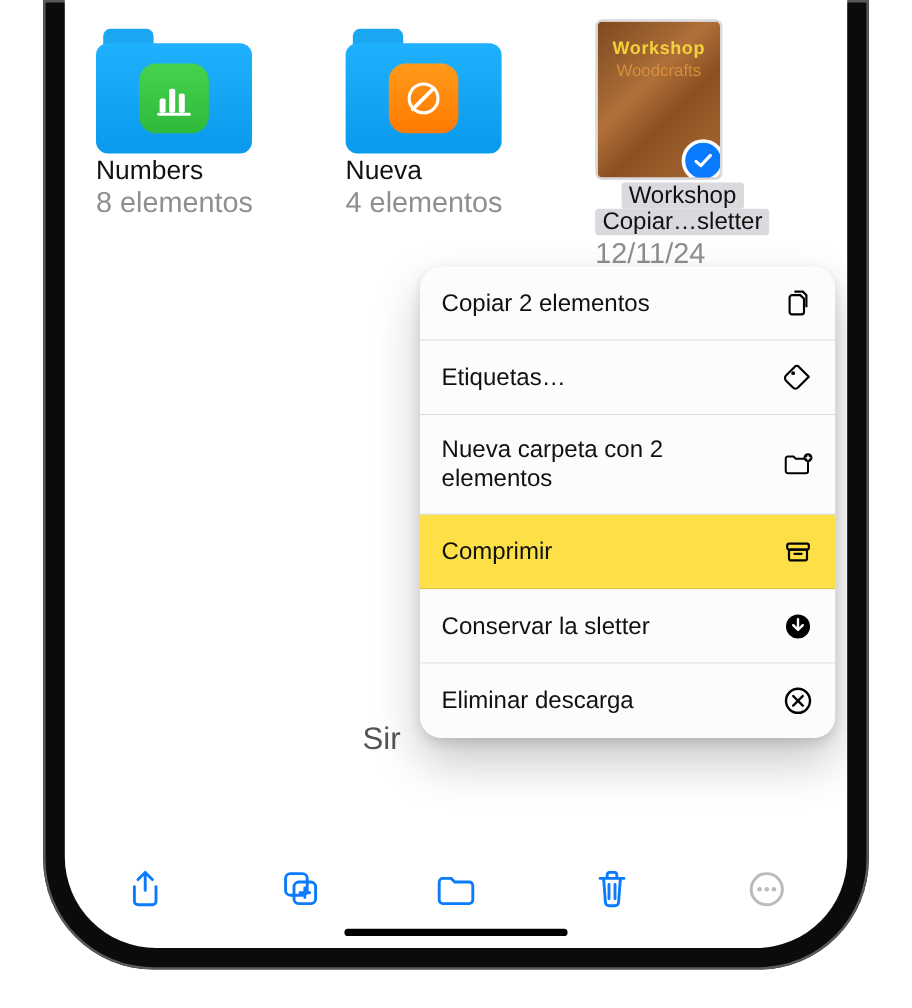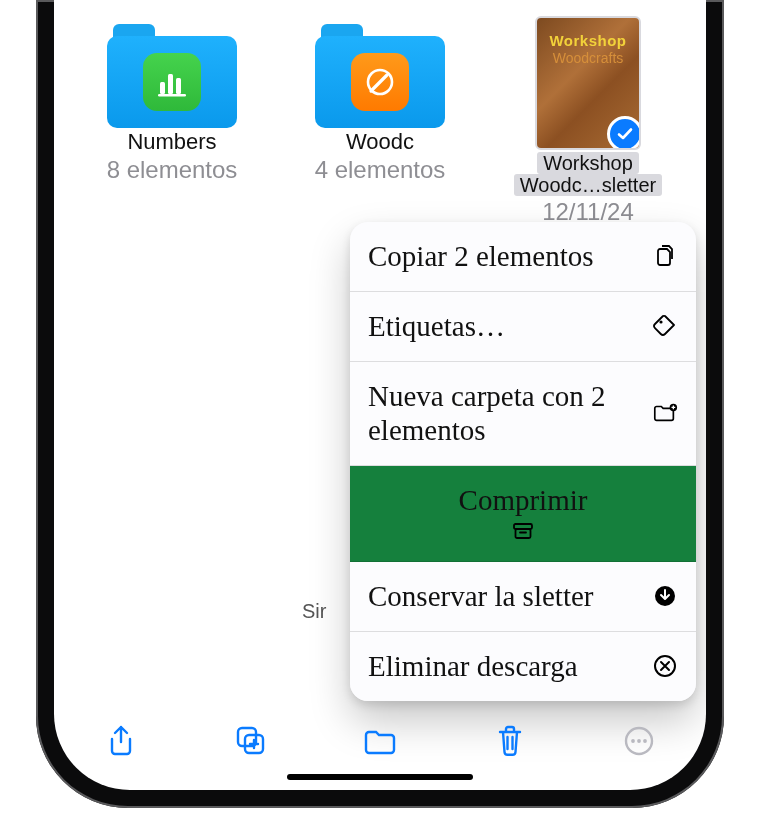--- a/index.html
+++ b/index.html
@@ -21,21 +21,21 @@
     }
     .screen {
       position: absolute;
       left: 18px; right: 18px; top: 0; bottom: 18px;
       background: #ffffff;
       border-radius: 0 0 76px 76px;
       overflow: hidden;
     }
     
     .items { display:flex; gap: 24px; padding: 16px 26px 0 26px; }
-    .item { width: 192px; display:flex; flex-direction:column; align-items:center; }
+    .item { width: 192px; display:flex; flex-direction:column; align-items:flex-start; }
     .folder {
       width: 130px; height: 112px; position:relative;
     }
     .folder-tab { position:absolute; top:8px; left:6px; width:42px; height:16px; background:#1aa6f0; border-radius:6px 6px 0 0; }
     .folder-body {
       position:absolute; top:20px; left:0; right:0; bottom:0;
       background: linear-gradient(#1fb1fd, #0a99ec);
       border-radius: 10px;
       display:flex; align-items:center; justify-content:center;
     }
@@ -65,41 +65,40 @@
     .check-badge {
       position:absolute; right:-4px; bottom:-4px;
       width:36px; height:36px; border-radius:50%;
       background:#0a7bff; border:3px solid #fff;
       display:flex; align-items:center; justify-content:center;
     }
     .sel-label { background:#d9d9de; padding:0 6px; border-radius:3px; display:inline-block; }
     .doc-item .item-name { font-size:20px; }
 
     
-    .behind-text { position:absolute; left:248px; top:600px; font-size:20px; color:#555; }
+    .behind-text { position:absolute; left:248px; top:600px; font-size:26px; color:#555; }
 
     
     .menu {
       position:absolute; left:296px; top:222px; width:346px;
       background:#f4f4f6; border-radius:18px;
       box-shadow: 0 20px 40px rgba(0,0,0,0.22), 0 4px 10px rgba(0,0,0,0.12);
       overflow:hidden;
     }
     .menu-row {
       display:flex; align-items:center; justify-content:space-between;
       padding: 17px 18px;
-      font-size:29px; color:#111;
+      font-size:20px; color:#111;
       border-bottom: 0.6px solid rgba(0,0,0,0.12);
       min-height:62px;
       background:#fcfcfe;
-      font-family:Liberation Serif, serif;
     }
     .menu-row.tall { }
     .menu-row .label { max-width: 260px; line-height:1.2; }
-    .menu-row.highlight { background:#15803d;flex-direction:column; }
+    .menu-row.highlight { background:#fde047; }
     .menu-row:last-child { border-bottom:none; }
     .menu-icon { width:26px; height:26px; display:flex; align-items:center; justify-content:center; flex:0 0 26px; }
 
     
     .toolbar { position:absolute; left:0; right:0; bottom:24px; height:50px;
       display:flex; align-items:center; justify-content:space-between;
       padding: 0 48px;
     }
     .tb-btn { width:38px; height:38px; display:flex; align-items:center; justify-content:center; }
     .home-ind { position:absolute; left:50%; transform:translateX(-50%); bottom:10px; width:186px; height:6px; background:#000; border-radius:4px; }
@@ -138,37 +137,37 @@
           <div class="folder-tab"></div>
           <div class="folder-body">
             <div class="app-badge pages-badge">
               <svg width="36" height="36" viewBox="0 0 36 36">
                 <circle cx="18" cy="18" r="12" fill="none" stroke="#fff" stroke-width="2.6"></circle>
                 <line x1="9" y1="27" x2="25" y2="11" stroke="#fff" stroke-width="3.2" stroke-linecap="round"></line>
               </svg>
             </div>
           </div>
         </div>
-        <div class="item-name">Woodc</div>
+        <div class="item-name">Nueva</div>
         <div class="item-sub">4 elementos</div>
       </div>
 
       <div class="item doc-item">
         <div class="thumb" style="position:relative">
           <div class="wood-title">Workshop</div>
           <div class="wood-sub">Woodcrafts</div>
           <div class="check-badge">
             <svg width="18" height="18" viewBox="0 0 18 18">
                   <path d="M3 9.5 L7 13 L15 4.5" fill="none" stroke="#fff" stroke-width="2.6" stroke-linecap="round" stroke-linejoin="round"></path>
                 </svg>
           </div>
         </div>
         <div class="item-name">
           <span class="sel-label">Workshop</span><br>
-          <span class="sel-label">Woodc…sletter</span>
+          <span class="sel-label">Copiar…sletter</span>
         </div>
         <div class="item-sub">12/11/24</div>
       </div>
     </div>
 
     <div class="behind-text">Sir</div>
 
     <div class="menu">
 
       <div class="menu-row">

